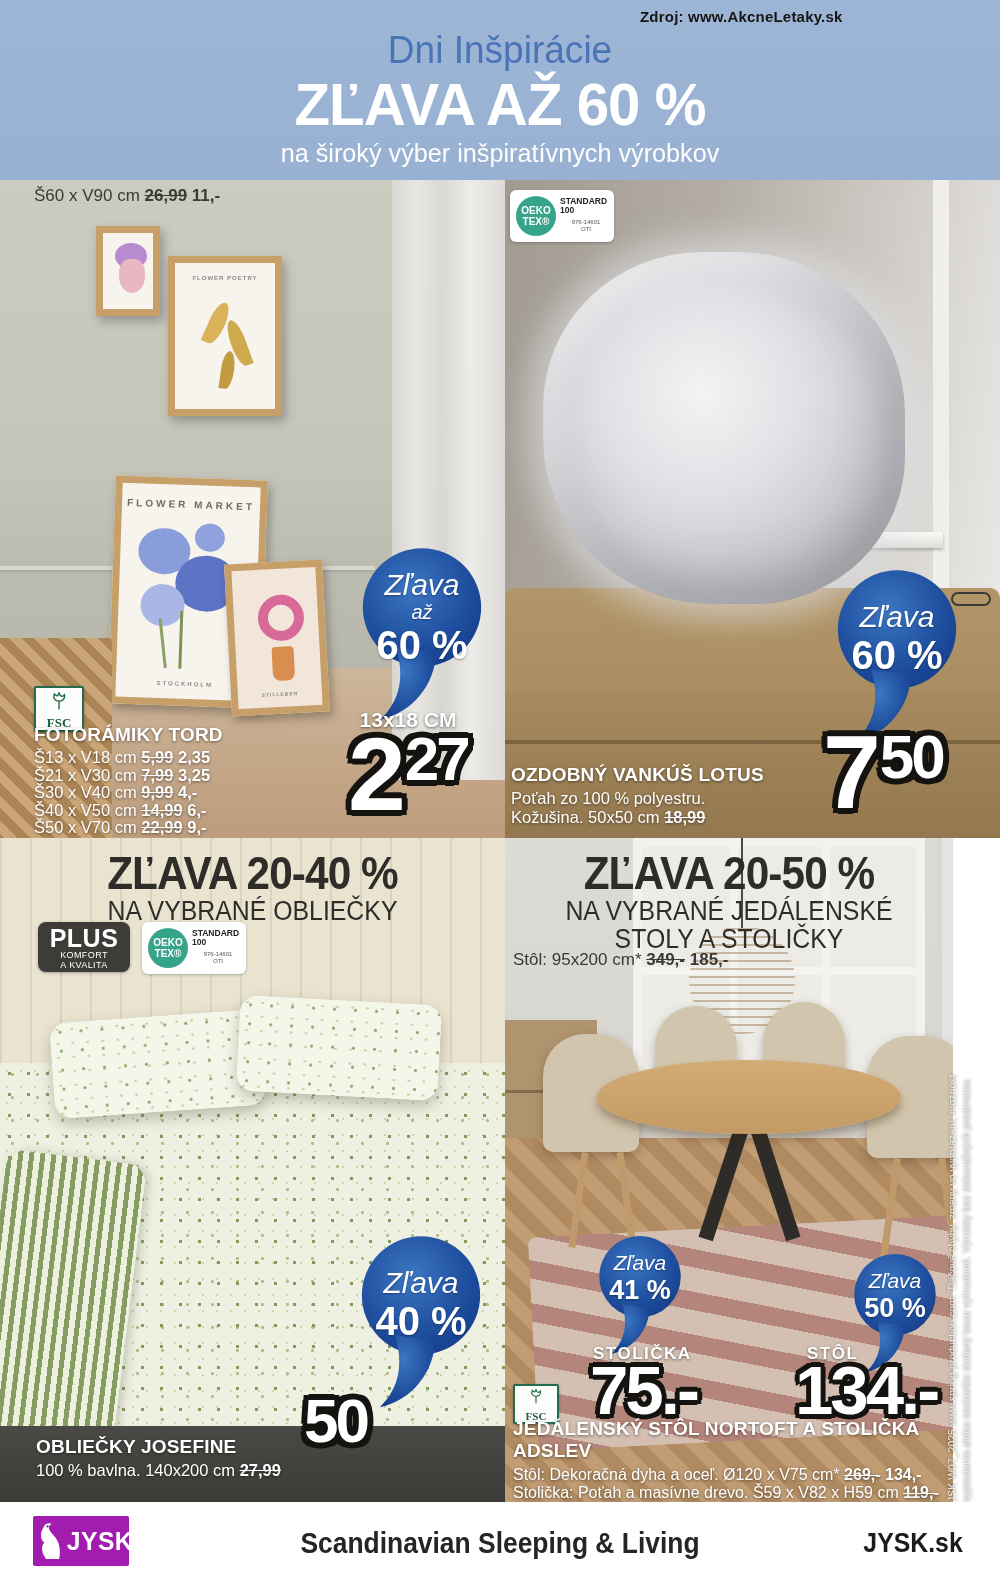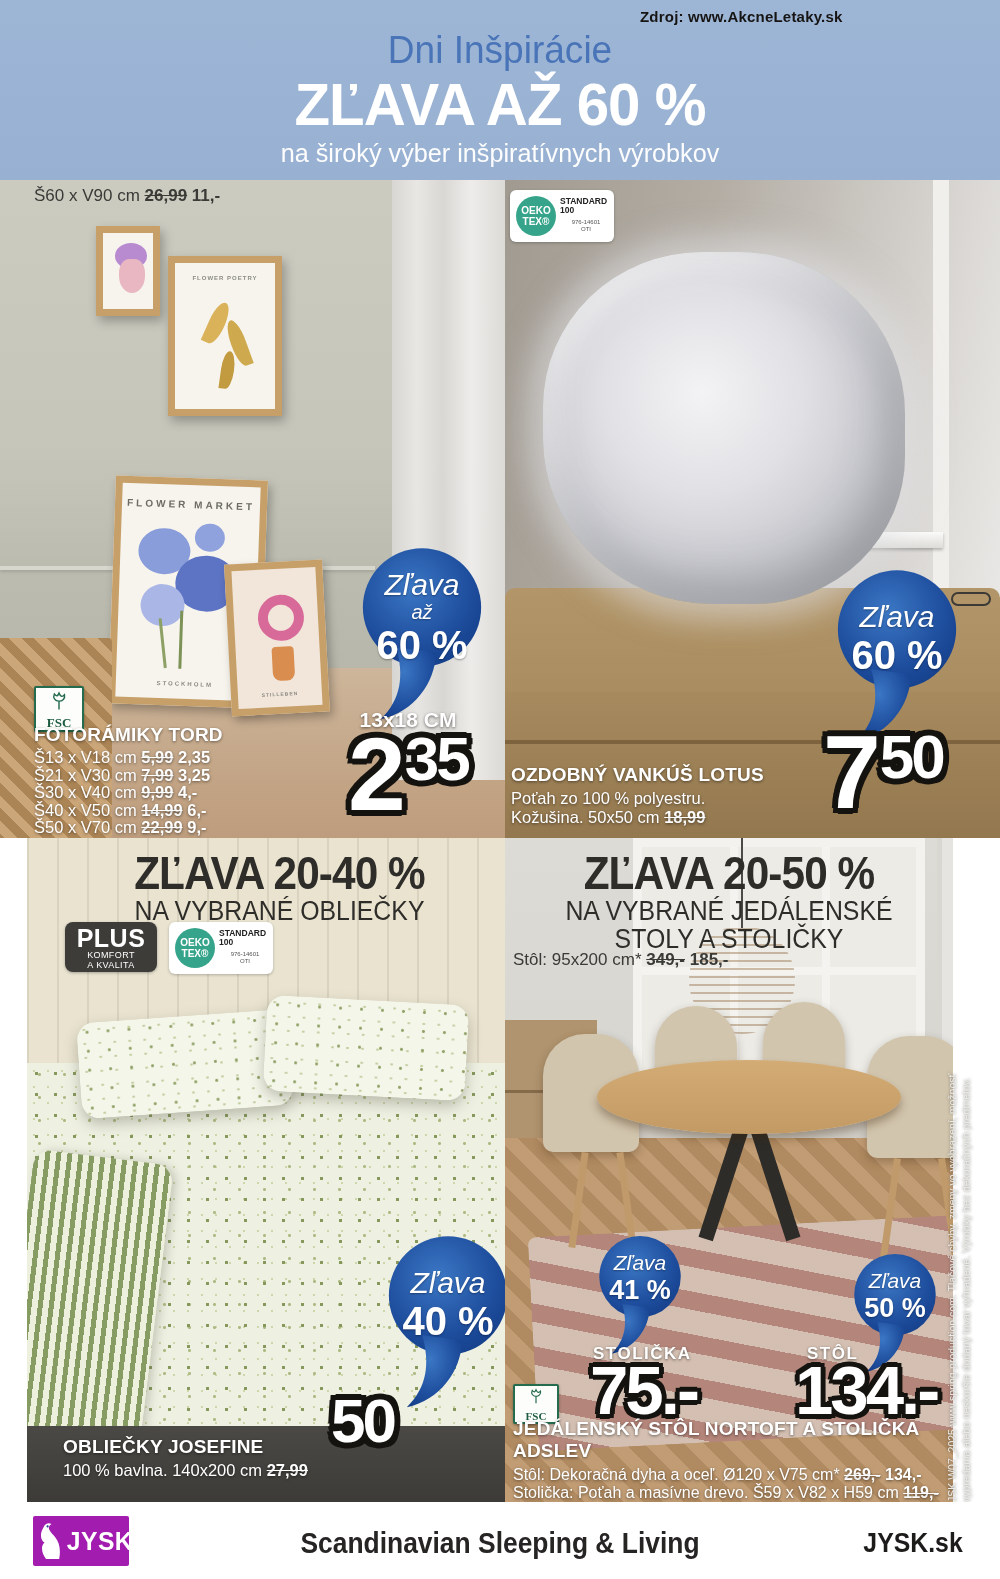--- a/index.html
+++ b/index.html
@@ -13,21 +13,21 @@
   .hdr { left:0; top:0; width:1000px; height:180px; background:linear-gradient(180deg,#9db6d6 0%,#98b1d2 100%); }
   .hdr-src { left:640px; top:8px; font-size:15px; font-weight:bold; color:#171513; letter-spacing:.2px; }
   .hdr-sub { left:0; top:28px; width:1000px; text-align:center; font-size:39px; color:#4a74b8; transform:scaleX(.95); }
   .hdr-title { left:0; top:70px; width:1000px; text-align:center; font-size:60px; font-weight:bold; color:#fff; letter-spacing:-1px; transform:scaleX(.97); }
   .hdr-tag { left:0; top:138px; width:1000px; text-align:center; font-size:26px; color:#fdfdfd; transform:scaleX(.97); }
 
   
   .quad { overflow:hidden; }
   .q1 { left:0; top:180px; width:505px; height:658px; background:linear-gradient(180deg,#cbcbc0 0%,#c6c5ba 42%,#bcbbaf 60%,#b8b7ab 74%); }
   .q2 { left:505px; top:180px; width:495px; height:658px; background:linear-gradient(100deg,#a09a91 0%,#b3ada4 35%,#cfccc7 65%,#e3e1de 86%,#efeeec 100%); }
-  .q3 { left:0; top:838px; width:505px; height:664px; background:#e9e3d0;margin-left:27px; }
+  .q3 { left:0; top:838px; width:505px; height:664px; background:#e9e3d0; }
   .q4 { left:505px; top:838px; width:448px; height:664px; background:linear-gradient(180deg,#dcdbd6 0%,#d6d5d0 40%,#cfccc5 46%); }
   .ftr { left:0; top:1502px; width:1000px; height:77px; background:#fff; }
 
   
   .ph-name { font-size:19px; font-weight:bold; color:#fff; text-shadow:0 1px 3px rgba(0,0,0,.5); letter-spacing:.2px; }
   .ph-line { font-size:16.5px; color:#fff; text-shadow:0 1px 3px rgba(0,0,0,.5); }
   .old { font-weight:bold; text-decoration:line-through; }
   .new { font-weight:bold; }
   .dark-note { font-size:17px; color:#3a3a37; }
   .big-head { width:100%; text-align:center; font-weight:bold; color:#2e2d29; font-size:46px; letter-spacing:-1px; transform:scaleX(.92); }
@@ -262,21 +262,21 @@
         <div class="zl">Zľava</div>
         <div class="az">až</div>
         <div class="pc">60 %</div>
       </div>
     </div>
 
     <div class="abs size-cm" style="left:348px; top:528px; width:120px; text-align:center;">13x18 CM</div>
 
     <div class="abs price" style="left:348px; top:552px;">
       <span class="main">2</span>
-      <span class="sup">35</span>
+      <span class="sup">27</span>
     </div>
   </div>
 
   <div class="abs quad q2">
     <div class="abs q2-frame"></div>
     <div class="abs q2-books"></div>
     <div class="abs q2-sofa-back"></div>
     <div class="abs q2-sofa-seat"></div>
     <div class="abs q2-seatline"></div>
     <div class="abs q2-glasses"></div>

